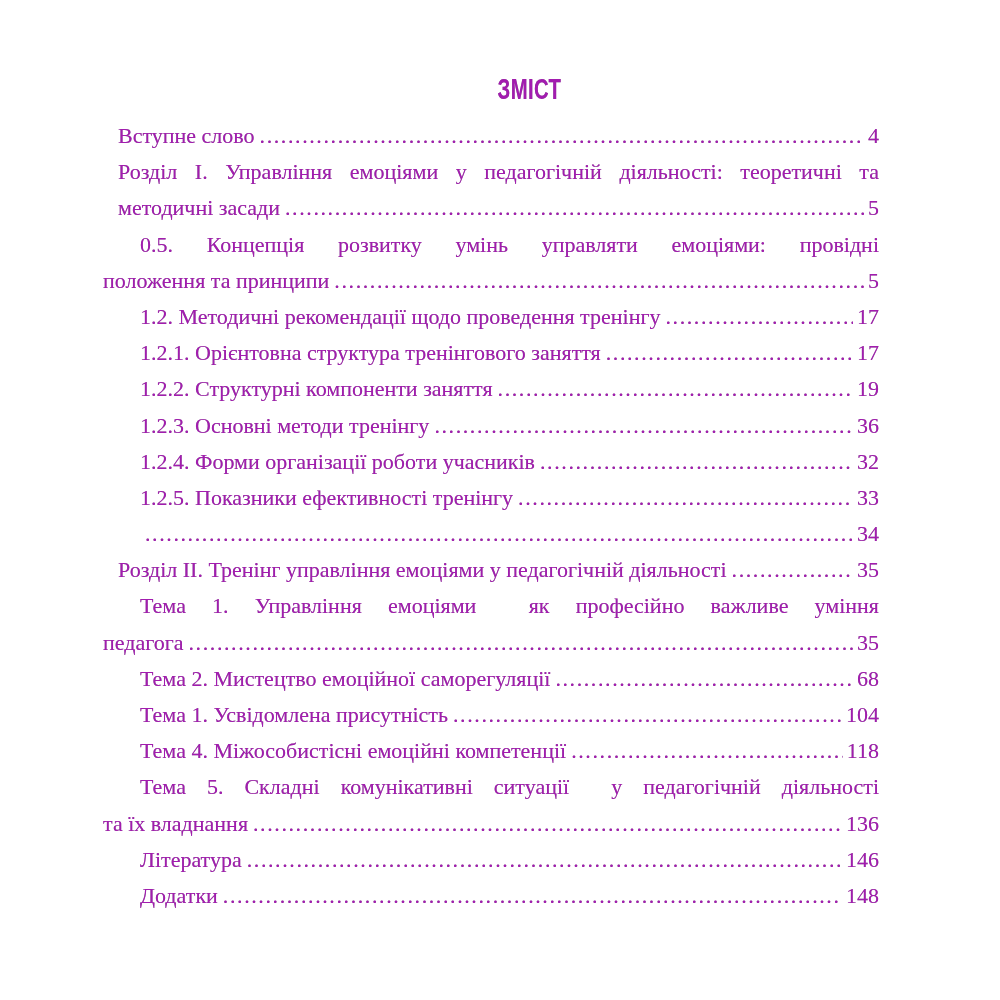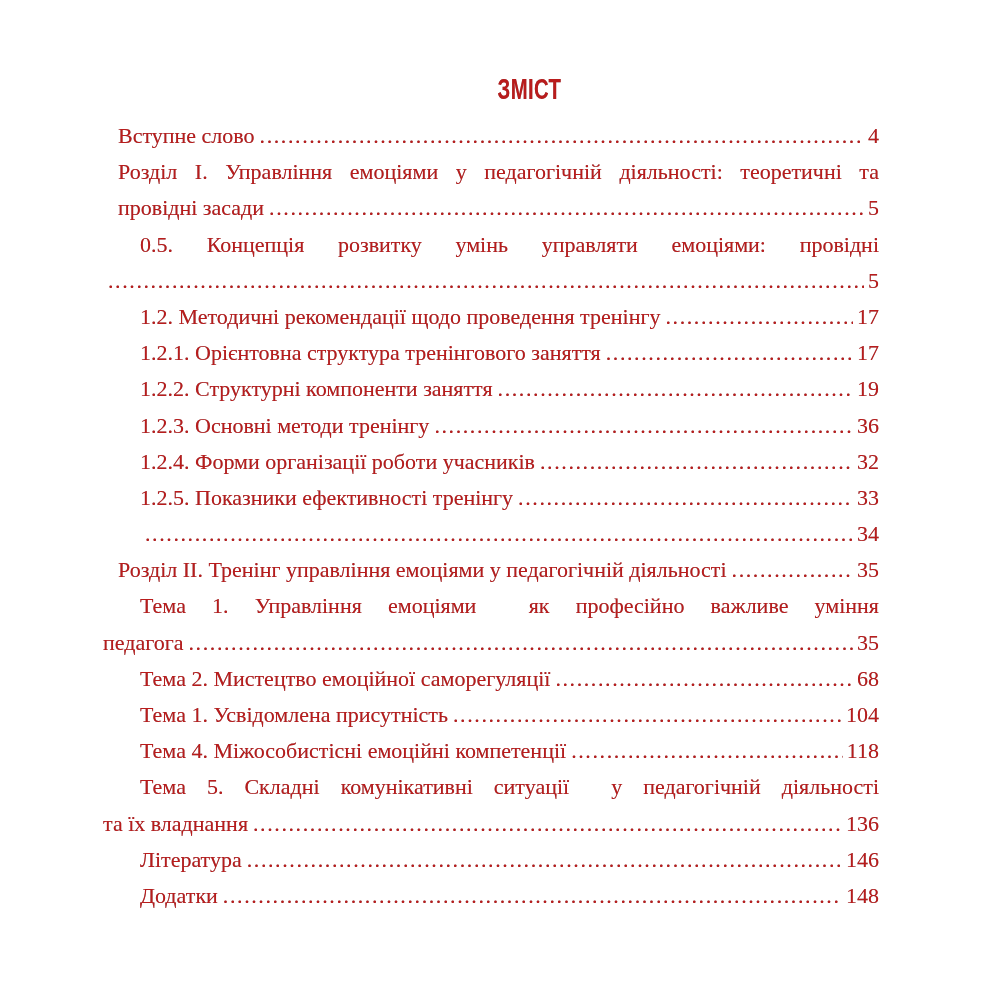--- a/index.html
+++ b/index.html
@@ -4,21 +4,21 @@
 <style>
   html, body { margin: 0; padding: 0; background: #ffffff; }
   .sheet {
     position: relative;
     width: 1000px;
     height: 1000px;
     background: #ffffff;
     overflow: hidden;
     font-family: "Liberation Serif", "DejaVu Serif", serif;
     font-size: 22px;
-    color: #b91c1c;
+    color: #a21caf;
     text-shadow: 0 0 0.6px rgba(35,38,44,0.45);
   }
   .content { position: absolute; left: 103px; top: 71px; width: 776px; }
   .doc-title {
     height: 36px; line-height: 36px;
     text-align: center;
     padding-left: 76px; 
     font-family: "Liberation Sans", "DejaVu Sans", sans-serif;
     font-size: 29px; font-weight: 700;
   }
@@ -52,29 +52,30 @@
 
       <div class="line dline ind-plain">
         <span class="t">Вступне слово</span>
         <span class="dots"></span>
         <span class="pg">4</span>
       </div>
 
       <div>
         <div class="line jline ind-plain">Розділ І. Управління емоціями у педагогічній діяльності: теоретичні та</div>
         <div class="line dline ind-plain">
-          <span class="t">провідні засади</span>
+          <span class="t">методичні засади</span>
           <span class="dots"></span>
           <span class="pg">5</span>
         </div>
       </div>
 
       <div>
         <div class="line jline ind-first">0.5. Концепція розвитку умінь управляти емоціями: провідні</div>
         <div class="line dline ind-none">
+          <span class="t">положення та принципи</span>
           <span class="dots"></span>
           <span class="pg">5</span>
         </div>
       </div>
 
       <div class="line dline ind-first">
         <span class="t">1.2. Методичні рекомендації щодо проведення тренінгу</span>
         <span class="dots"></span>
         <span class="pg">17</span>
       </div>

